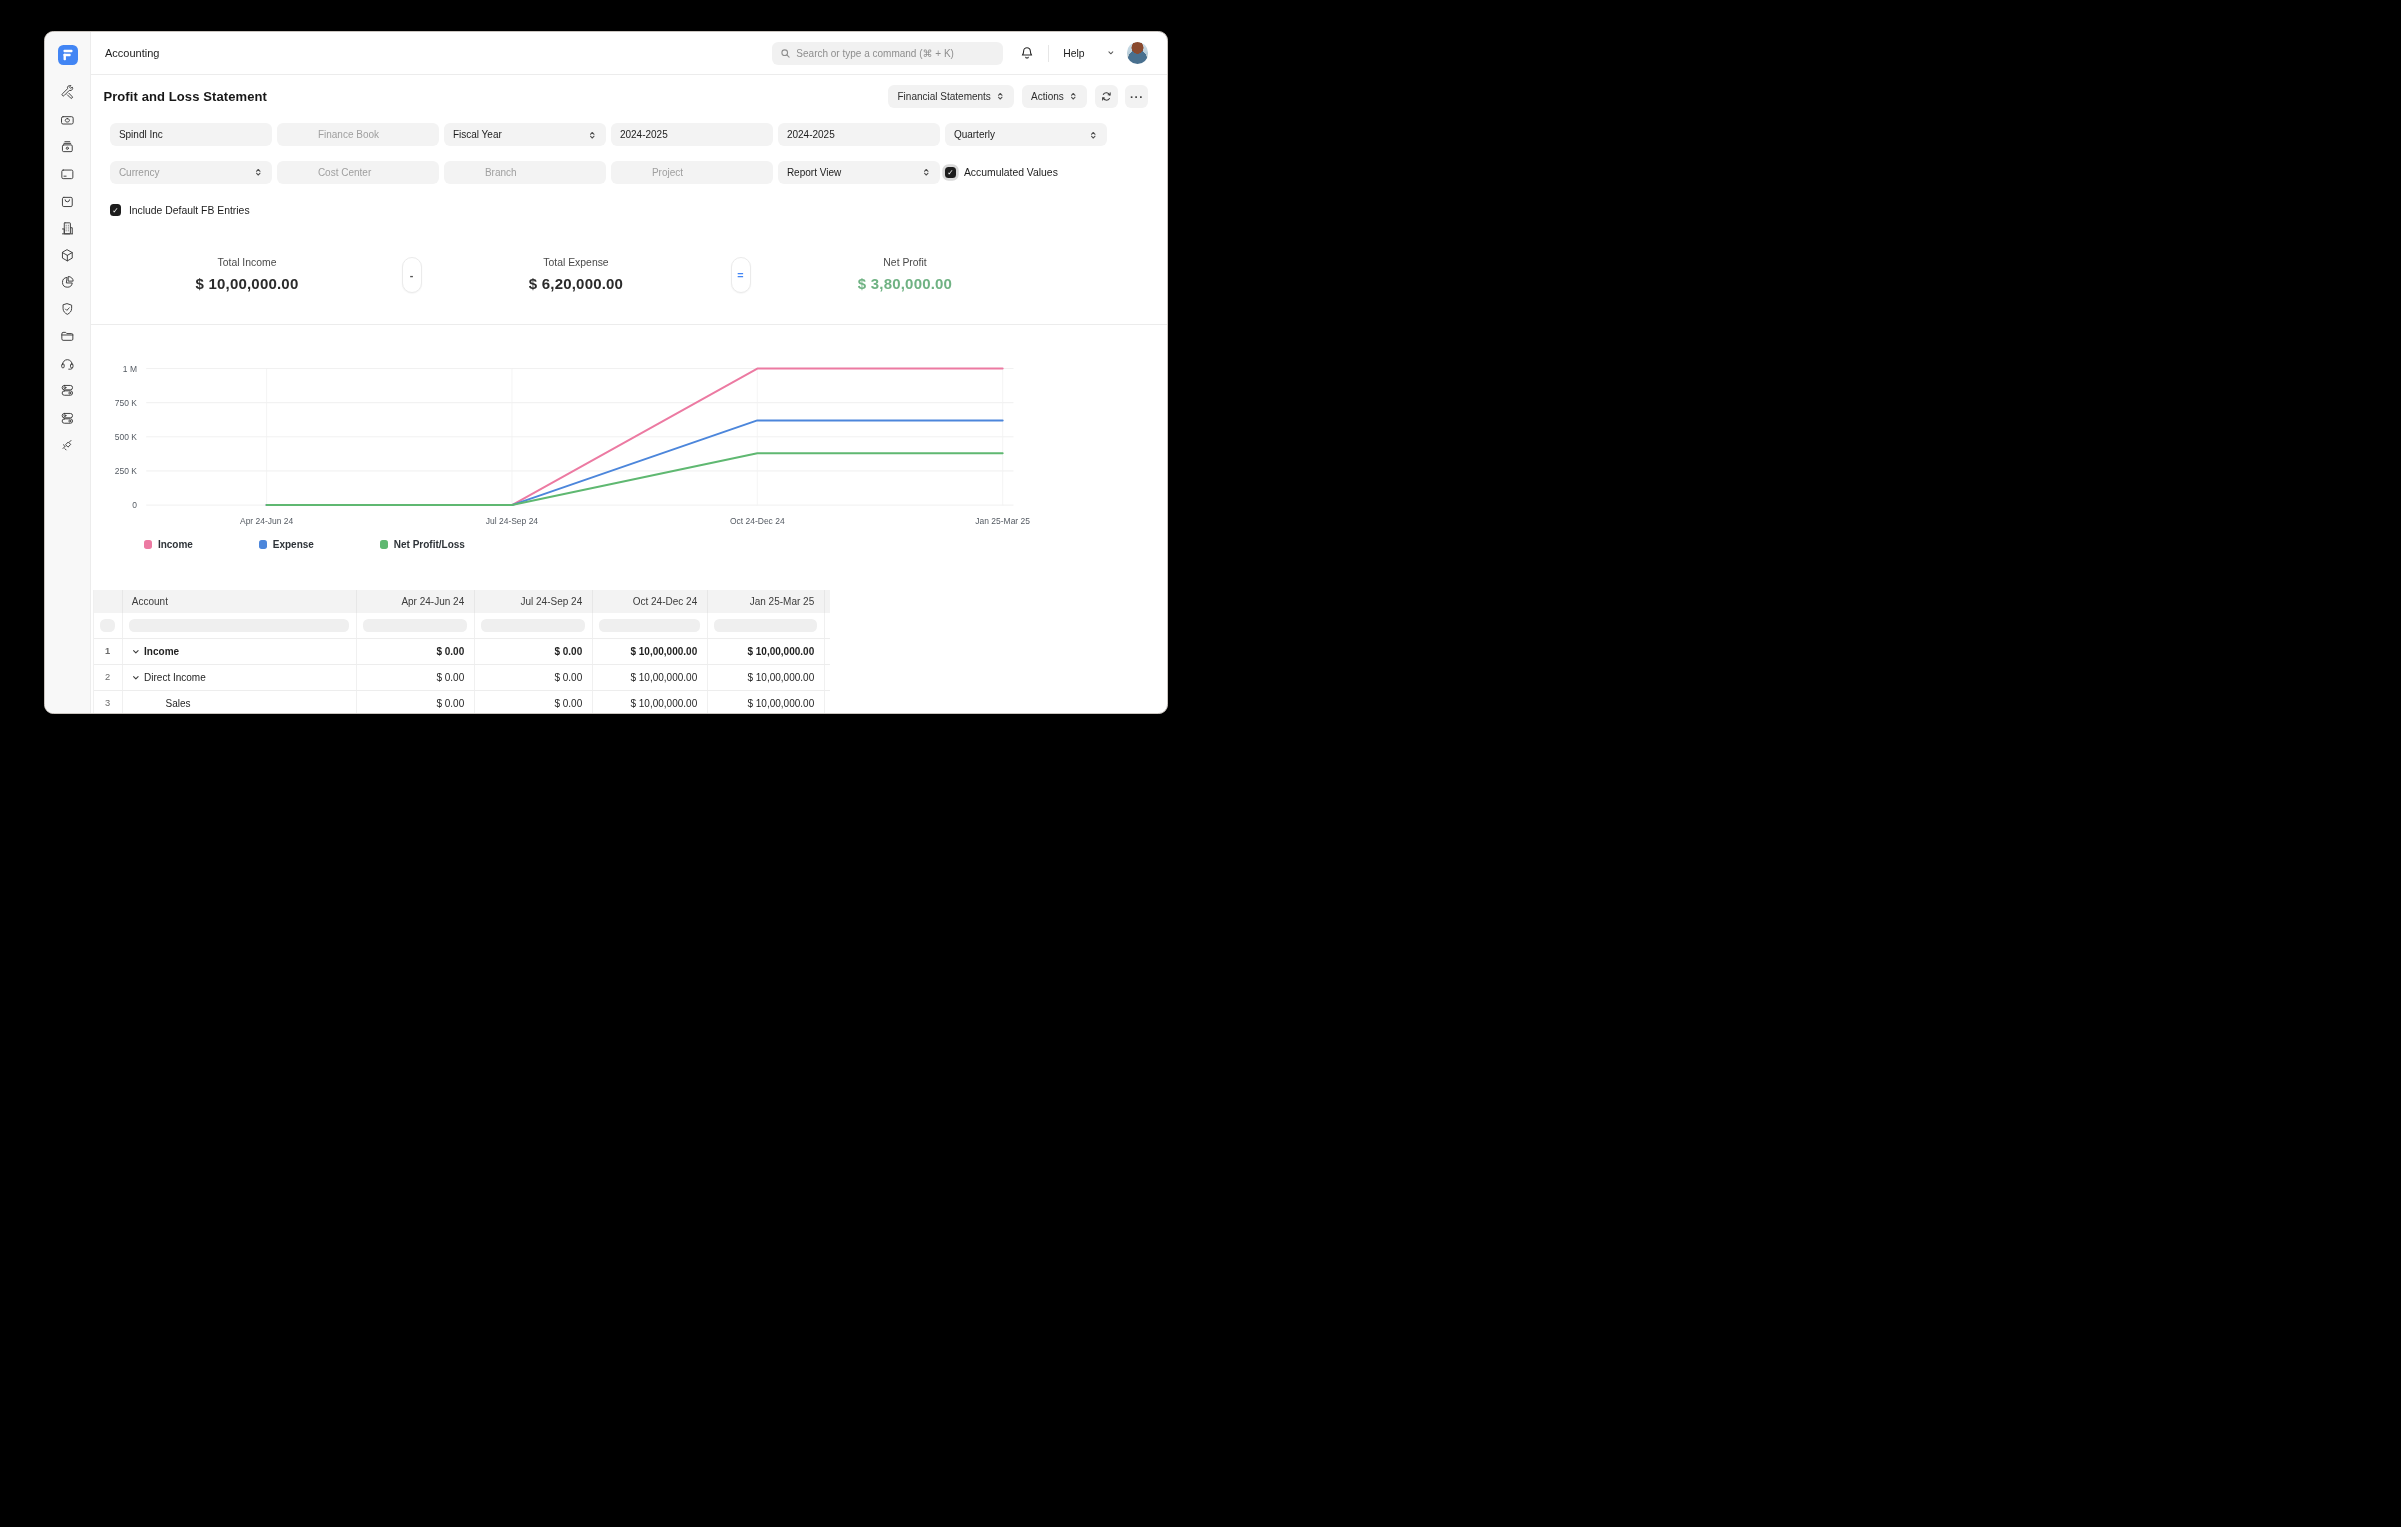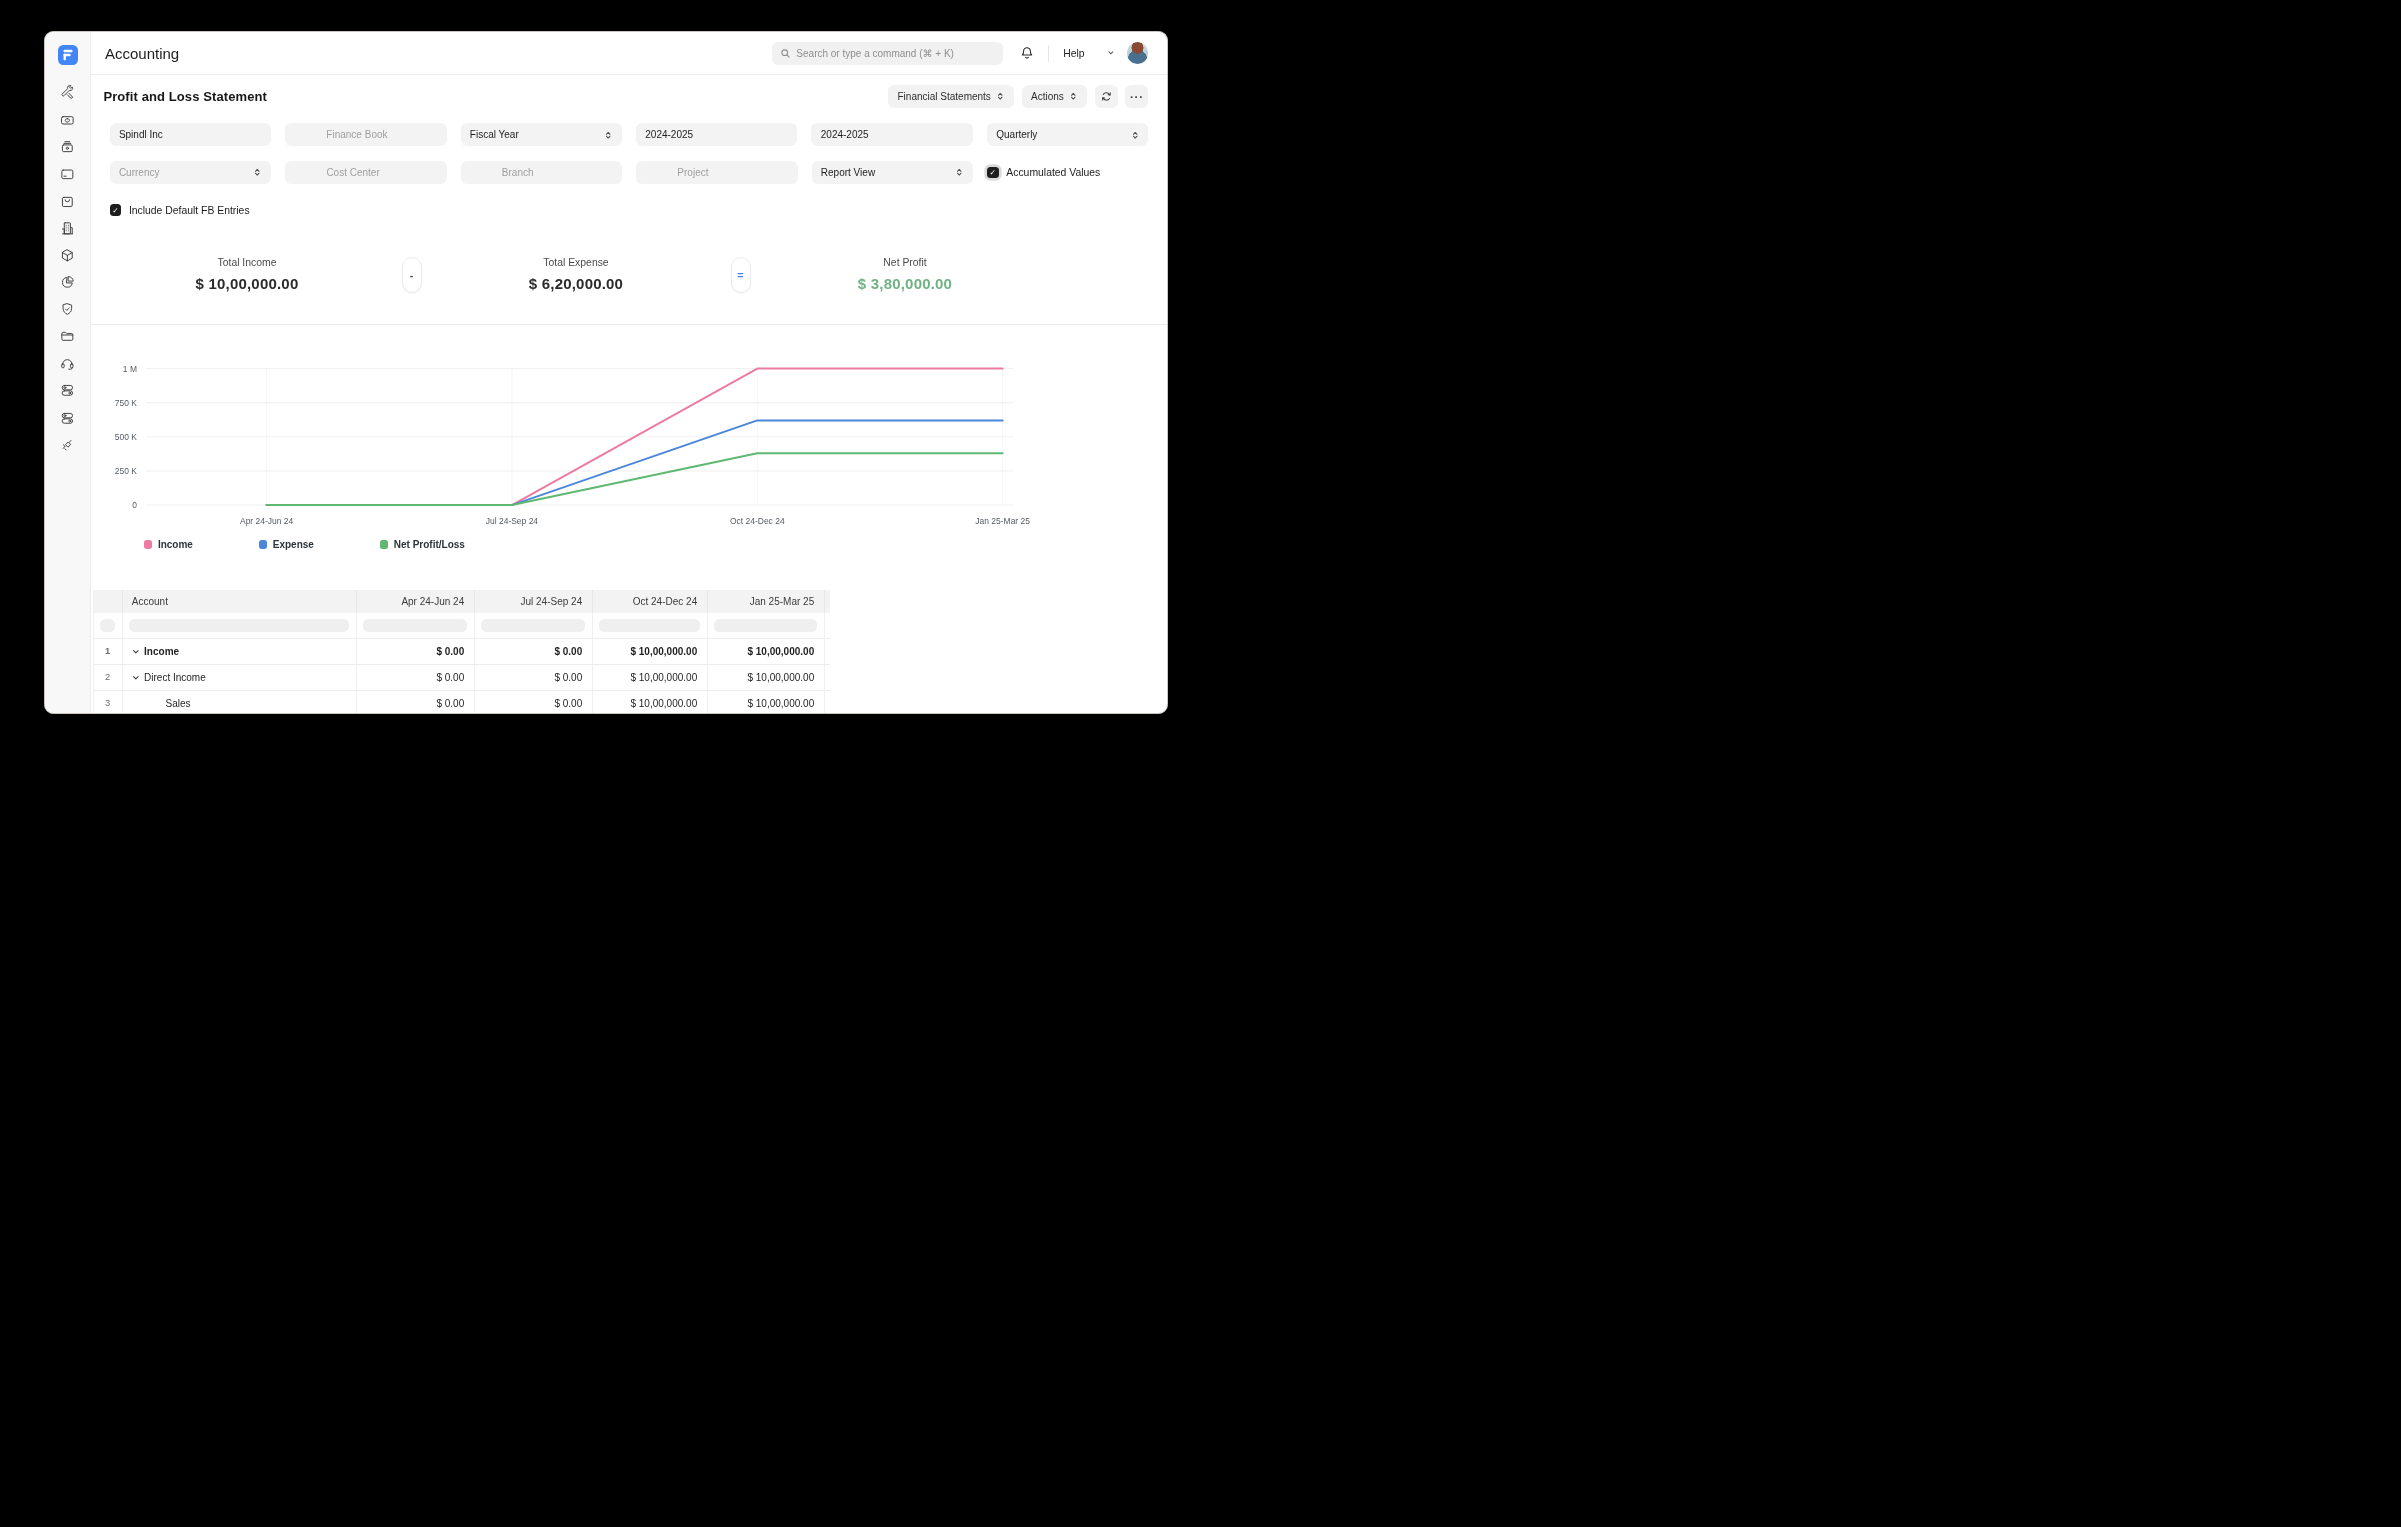--- a/index.html
+++ b/index.html
@@ -10,21 +10,21 @@
   
   .sidebar { width:46px; background:#f8f8f8; border-right:0.8px solid #ececec; flex:0 0 46px;
     display:flex; flex-direction:column; align-items:center; }
   .logo { width:20px; height:20px; margin-top:13px; margin-bottom:20px; }
   .nav-icons { display:flex; flex-direction:column; align-items:center; gap:11.6px; }
   .nav-item { width:28px; height:15.5px; display:flex; align-items:center; justify-content:center; cursor:pointer; }
   .nav-item svg { width:14.7px; height:14.7px; stroke:#3f3f3f; fill:none; stroke-width:1.6; stroke-linecap:round; stroke-linejoin:round; }
   
   .main { flex:1; display:flex; flex-direction:column; min-width:0; }
   .topbar { height:43px; border-bottom:0.8px solid #ececec; display:flex; align-items:center; padding:0 18.6px 0 14px; flex:0 0 43px; }
-  .app-section { font-size:15px; color:#1c1c1c; }
+  .app-section { font-size:11px; color:#1c1c1c; }
   .topbar-right { margin-left:auto; display:flex; align-items:center; }
   .search-box { width:231px; height:23px; background:#f1f1f1; border-radius:6.2px; display:flex; align-items:center; padding:0 7.7px; color:#8e8e8e; font-size:10px; gap:5.4px; cursor:text; }
   .search-box svg { width:10.8px; height:10.8px; stroke:#8e8e8e; fill:none; stroke-width:1.6; stroke-linecap:round; }
   .bell-btn { margin-left:17px; cursor:pointer; display:flex; }
   .bell-btn svg { width:14px; height:14px; stroke:#2c2c2c; fill:none; stroke-width:1.4; stroke-linecap:round; stroke-linejoin:round; }
   .tb-divider { width:0.8px; height:17px; background:#e6e6e6; margin:0 14px; }
   .help { display:flex; align-items:center; gap:22px; font-size:10.4px; color:#1c1c1c; cursor:pointer; }
   .help svg { width:7.7px; height:7.7px; stroke:#5a5a5a; fill:none; stroke-width:1.6; stroke-linecap:round; stroke-linejoin:round; }
   .avatar { width:21.7px; height:21.7px; border-radius:50%; margin-left:12.4px; cursor:pointer;
     background-image: radial-gradient(circle at 50% 26%, #8a4a2f 0 30%, rgba(0,0,0,0) 32%),
@@ -35,21 +35,21 @@
   .title-row { height:43px; display:flex; align-items:center; padding:0 18.6px 0 12.4px; }
   .page-title { font-size:13px; font-weight:700; color:#171717; letter-spacing:0.1px; }
   .title-actions { margin-left:auto; display:flex; align-items:center; gap:7.7px; }
   .btn { height:23px; background:#f2f2f2; border:none; border-radius:6.2px; font-family:inherit; font-size:10px; color:#2e2e2e; font-weight:500; display:flex; align-items:center; gap:5.4px; padding:0 9.3px; cursor:pointer; }
   .btn svg.updown { width:8.5px; height:8.5px; stroke:#4f4f4f; fill:none; stroke-width:1.5; stroke-linecap:round; stroke-linejoin:round; }
   .icon-btn { width:23px; justify-content:center; padding:0; }
   .icon-btn svg { width:10.8px; height:10.8px; stroke:#3c3c3c; fill:none; stroke-width:1.5; stroke-linecap:round; stroke-linejoin:round; }
   .ellipsis { font-size:11.6px; font-weight:700; color:#3c3c3c; letter-spacing:0.8px; }
   
   .filters { padding:5.4px 18.6px 0 18.6px; }
-  .filter-row { display:flex; gap:14px; margin-bottom:14.7px; height:23px; }
+  .filter-row { display:flex; gap:5px; margin-bottom:14.7px; height:23px; }
   .f-pill { width:162px; height:23px; background:#f3f3f3; border-radius:6.2px; display:flex; align-items:center; padding:0 9.3px; font-size:10px; cursor:pointer; }
   .f-pill .val { color:#1d1d1d; font-weight:500; }
   .f-pill .ph { color:#9f9f9f; font-weight:400;padding-left:32px; }
   .f-pill.muted .val { color:#9a9a9a; font-weight:400; }
   .f-pill .caret { margin-left:auto; display:flex; }
   .f-pill .caret svg { width:8.5px; height:8.5px; stroke:#4f4f4f; fill:none; stroke-width:1.5; stroke-linecap:round; stroke-linejoin:round; }
   .checkbox-wrap { display:flex; align-items:center; gap:7.7px; cursor:pointer; width:162px; }
   .checkbox { width:11.6px; height:11.6px; background:#1d1d1d; border-radius:3.5px; display:flex; align-items:center; justify-content:center; color:#fff; font-size:7.7px; flex:0 0 11.6px; }
   .checkbox.ring { box-shadow:0 0 0 2.7px #dadada; }
   .checkbox-label { font-size:10.4px; color:#1c1c1c; }

